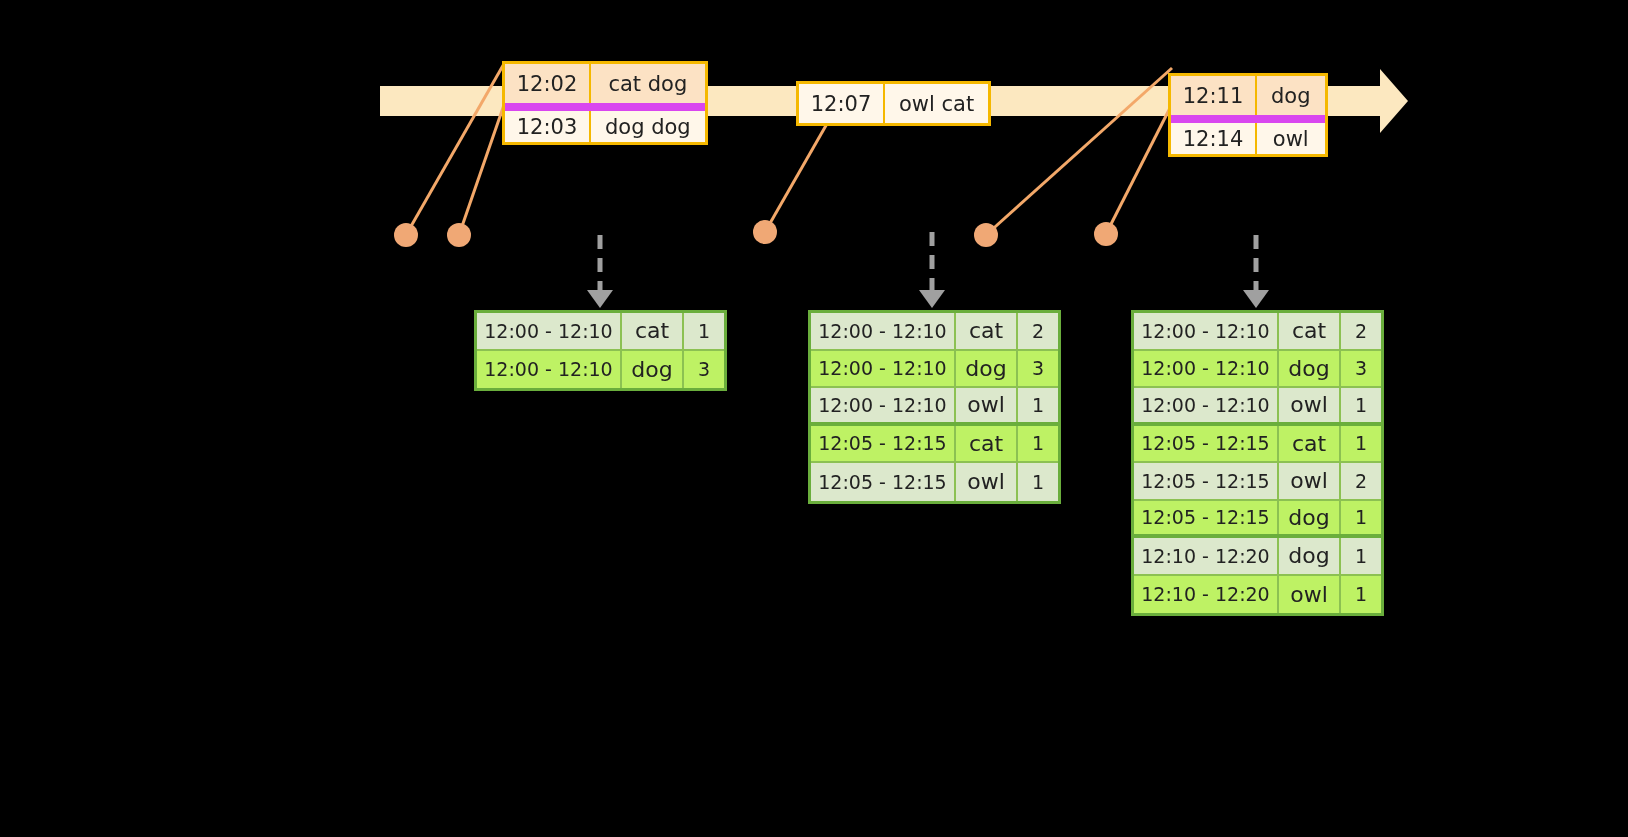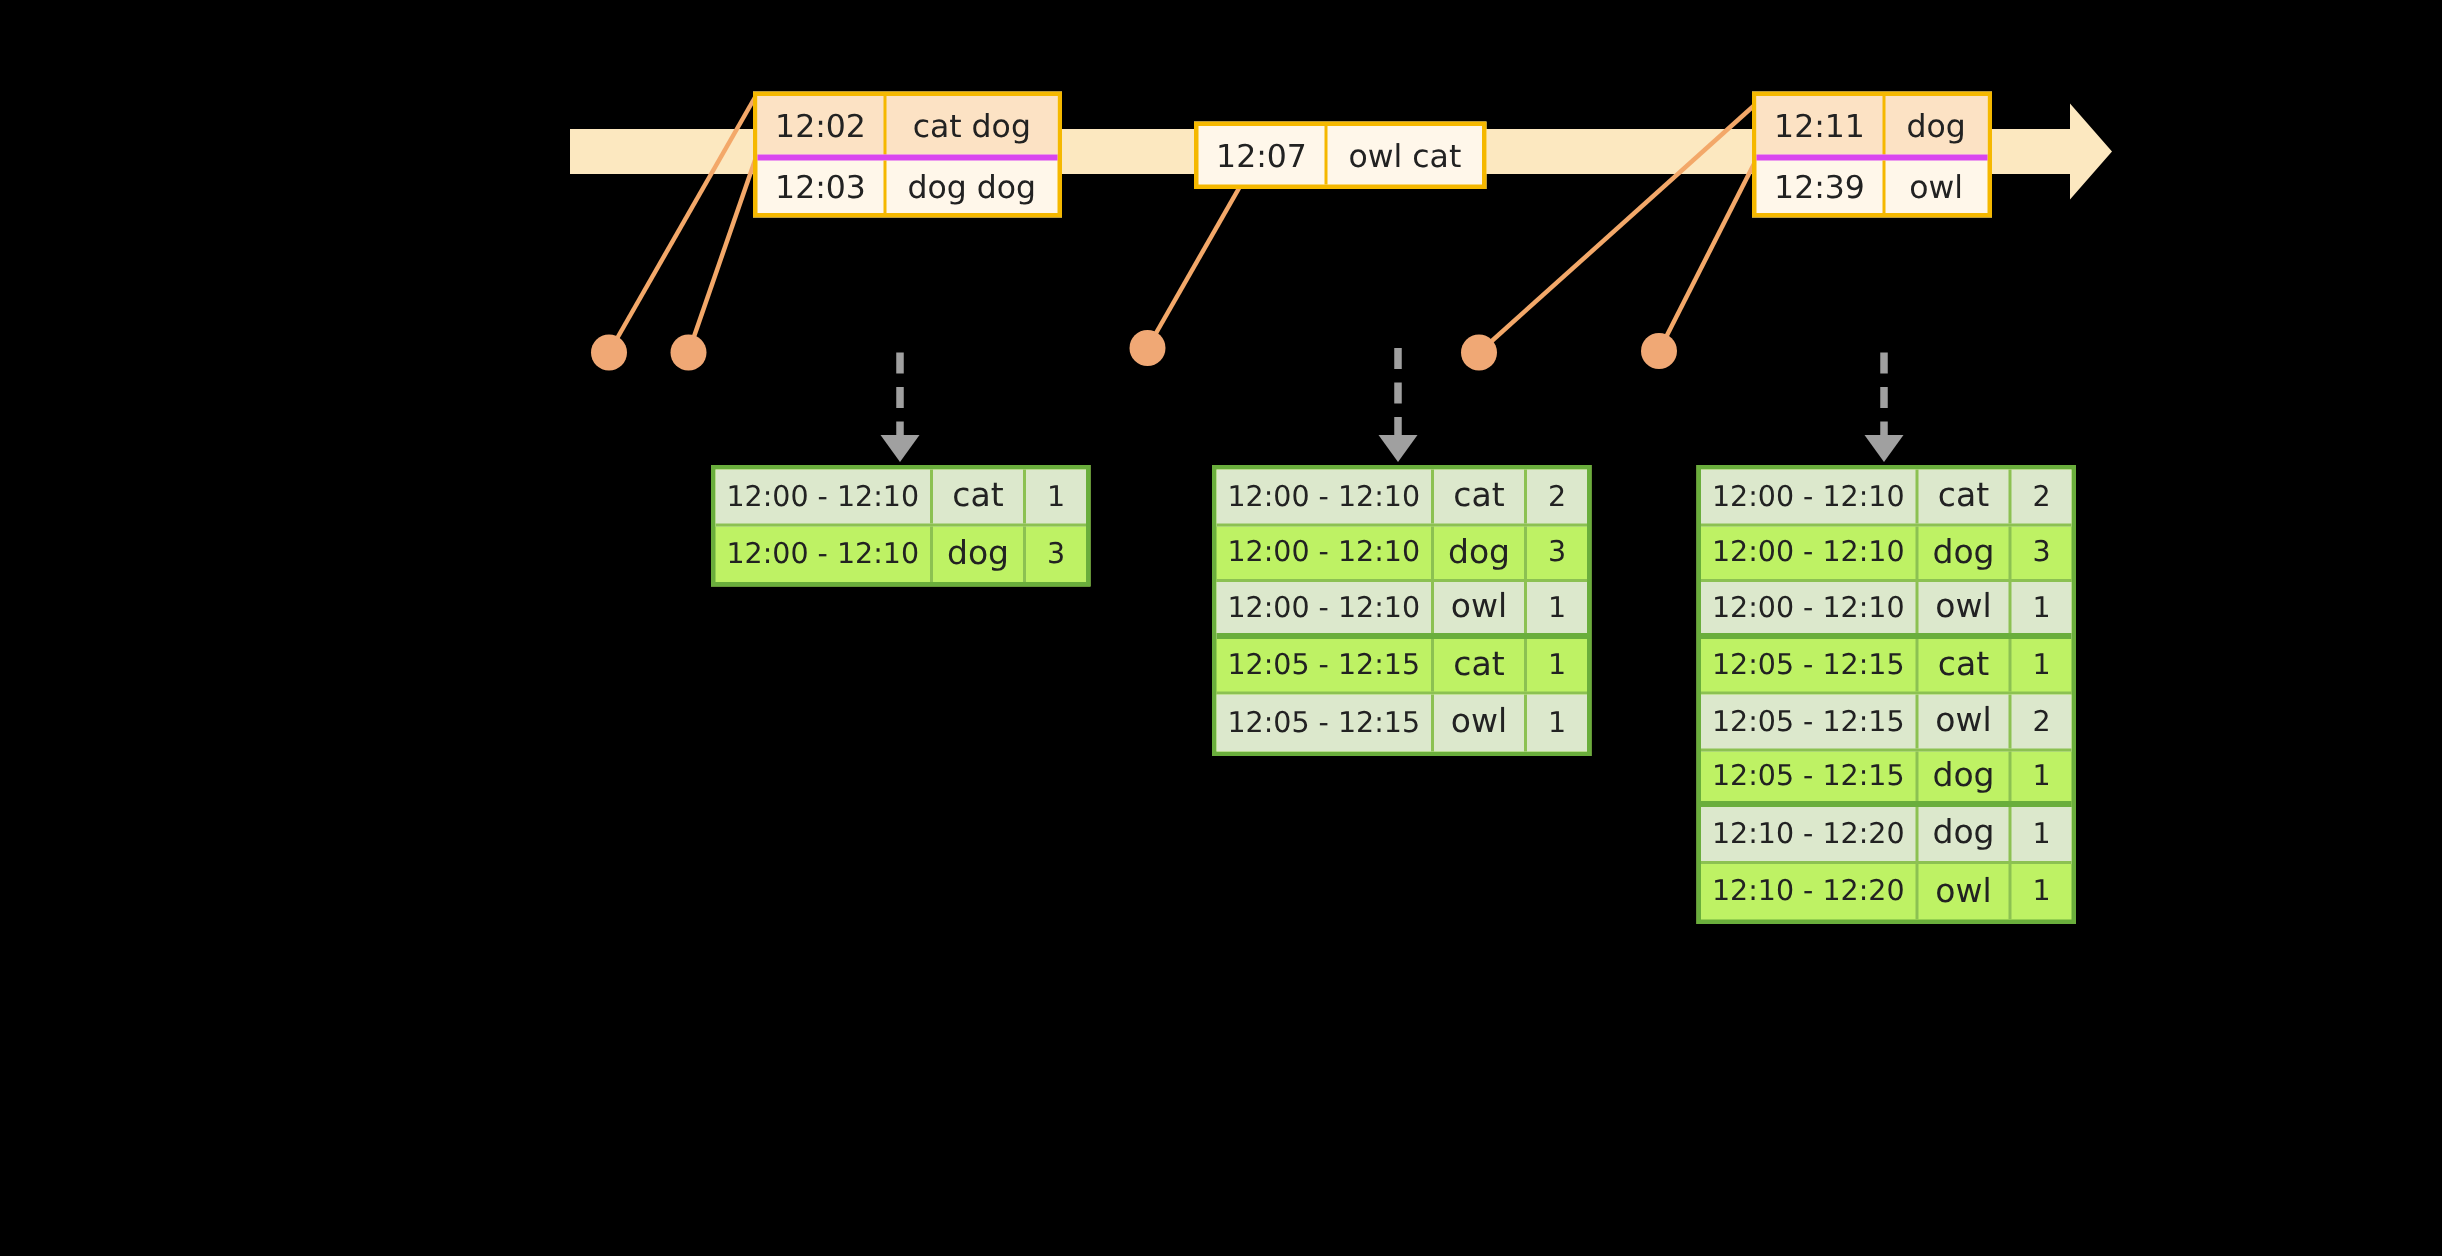--- a/index.html
+++ b/index.html
@@ -20,21 +20,21 @@
     position:absolute;
     border:3px solid #F5B800;
     background:#FFF7EA;
     display:flex;
     flex-direction:column;
   }
   .evt-row {
     display:flex;
     height:39px;
   }
-  .evt-row + .evt-row { border-top:4px solid #d946ef;justify-content:space-between; }
+  .evt-row + .evt-row { border-top:8px solid #d946ef;justify-content:space-between; }
   .evt-row.shade { background:#FCE2C4; }
   .evt-time {
     width:86px;
     display:flex; align-items:center; justify-content:center;
     font-size:21px; color:#222;
     border-right:2px solid #F5B800;
     white-space:nowrap;
   }
   .evt-words {
     flex:1;
@@ -122,27 +122,27 @@
           <div class="evt-time">12:03</div>
           <div class="evt-words">dog dog</div>
         </div>
       </div>
       <div class="evt-group" style="left: 796px; top: 81px;">
         <div class="evt-row">
           <div class="evt-time">12:07</div>
           <div class="evt-words">owl cat</div>
         </div>
       </div>
-      <div class="evt-group" style="left: 1168px; top: 61px;">
+      <div class="evt-group" style="left: 1168px; top: 73px;">
         <div class="evt-row shade">
           <div class="evt-time">12:11</div>
           <div class="evt-words">dog</div>
         </div>
         <div class="evt-row">
-          <div class="evt-time">12:39</div>
+          <div class="evt-time">12:14</div>
           <div class="evt-words">owl</div>
         </div>
       </div>
     </div>
   <div id="tables-host">
       <div class="gtable" style="left: 474px; top: 310px;">
         <div class="grow alt">
           <div class="gcell-win">12:00 - 12:10</div>
           <div class="gcell-key">cat</div>
           <div class="gcell-cnt">1</div>

